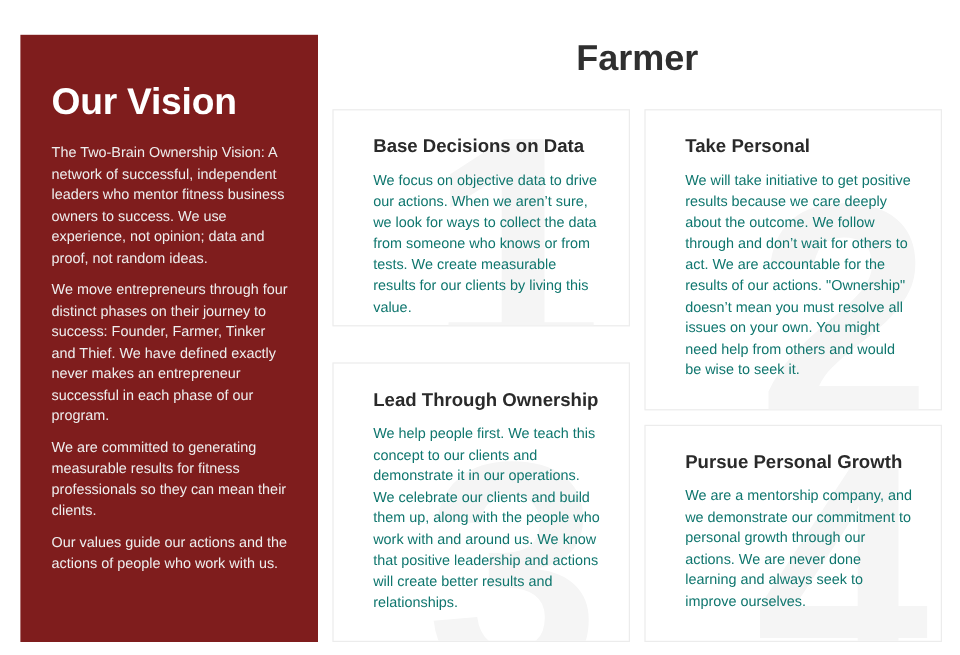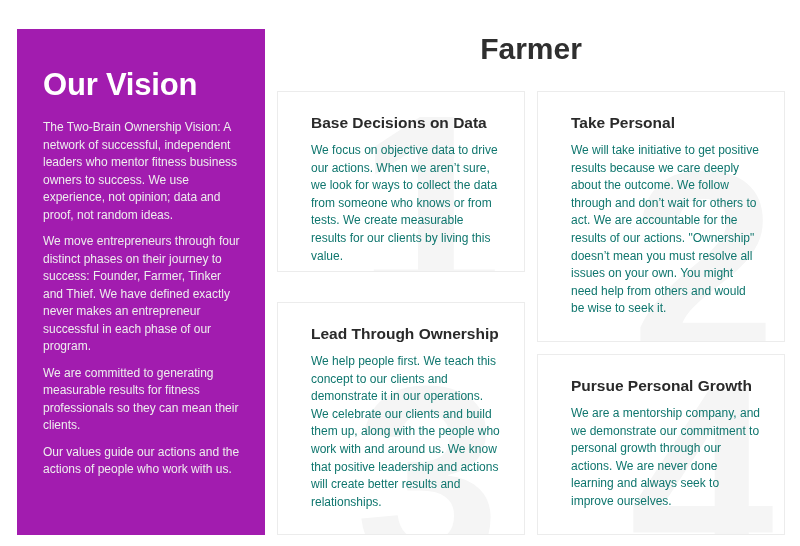--- a/index.html
+++ b/index.html
@@ -1,19 +1,19 @@
 <!DOCTYPE html>
 <html><head>
 <meta charset="utf-8">
 <style>
   html, body { margin:0; padding:0; background:#ffffff; }
   body { width:800px; height:546px; position:relative; overflow:hidden; font-family:"Liberation Sans", sans-serif; }
   .vision {
     position:absolute; left:17px; top:29px; width:248px; height:506px;
-    background:#a21caf; color:#f2f2f2; box-sizing:border-box; padding:38px 22px 0 26px;
+    background:#7f1d1d; color:#f2f2f2; box-sizing:border-box; padding:38px 22px 0 26px;
   }
   .vision h1 { margin:0 0 16px 0; font-size:31px; font-weight:bold; color:#ffffff; letter-spacing:-0.2px; }
   .vision p { margin:0 0 9px 0; font-size:12px; line-height:17.5px; color:#eeeeee; }
   .values-title {
     position:absolute; left:277px; width:508px; top:32px; text-align:center;
     font-size:30px; font-weight:bold; color:#2f2f2f; margin:0;
   }
   .card {
     position:absolute; background:#ffffff; border:1px solid #ececec; box-sizing:border-box;
     overflow:hidden; padding:22px 24px 0 33px;

